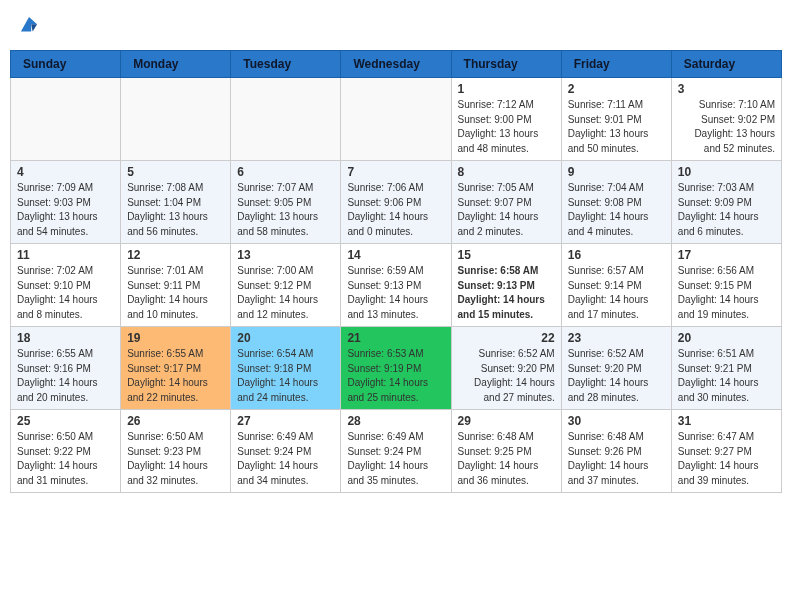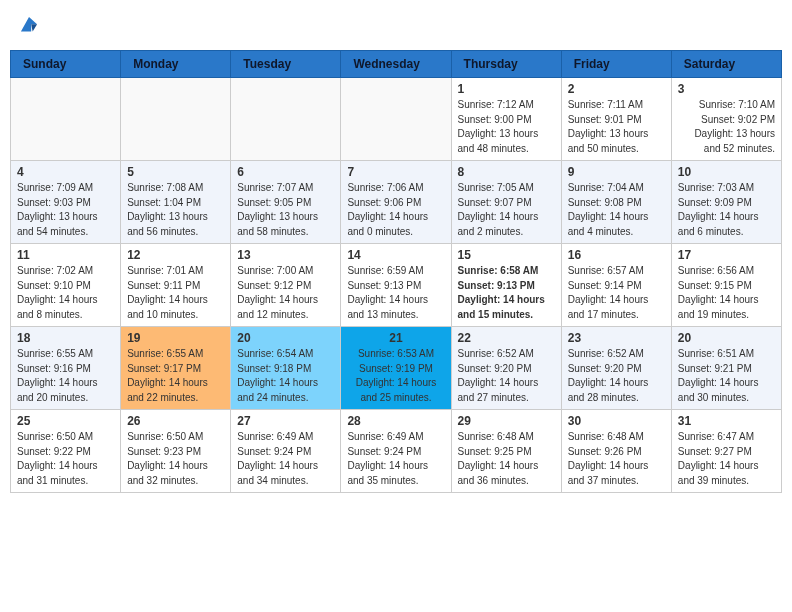--- a/index.html
+++ b/index.html
@@ -276,28 +276,28 @@
 Daylight: 14 hours
 and 22 minutes.</div>
         </td>
         <td style="background: #7dd3fc; margin-left: 20px;">
           <span class="day-number">20</span>
           <div class="day-info" style="white-space: pre-wrap;">Sunrise: 6:54 AM
 Sunset: 9:18 PM
 Daylight: 14 hours
 and 24 minutes.</div>
         </td>
-        <td style="background: #0ea5e9; text-align: center;">
+        <td style="background: #22c55e;">
           <span class="day-number">21</span>
           <div class="day-info" style="white-space: pre-wrap;">Sunrise: 6:53 AM
 Sunset: 9:19 PM
 Daylight: 14 hours
 and 25 minutes.</div>
         </td>
-        <td style="background: rgb(240, 244, 251);">
+        <td style="background: rgb(240, 244, 251); text-align: right;">
           <span class="day-number">22</span>
           <div class="day-info" style="white-space: pre-wrap;">Sunrise: 6:52 AM
 Sunset: 9:20 PM
 Daylight: 14 hours
 and 27 minutes.</div>
         </td>
         <td style="background: rgb(240, 244, 251);">
           <span class="day-number">23</span>
           <div class="day-info" style="white-space: pre-wrap;">Sunrise: 6:52 AM
 Sunset: 9:20 PM

